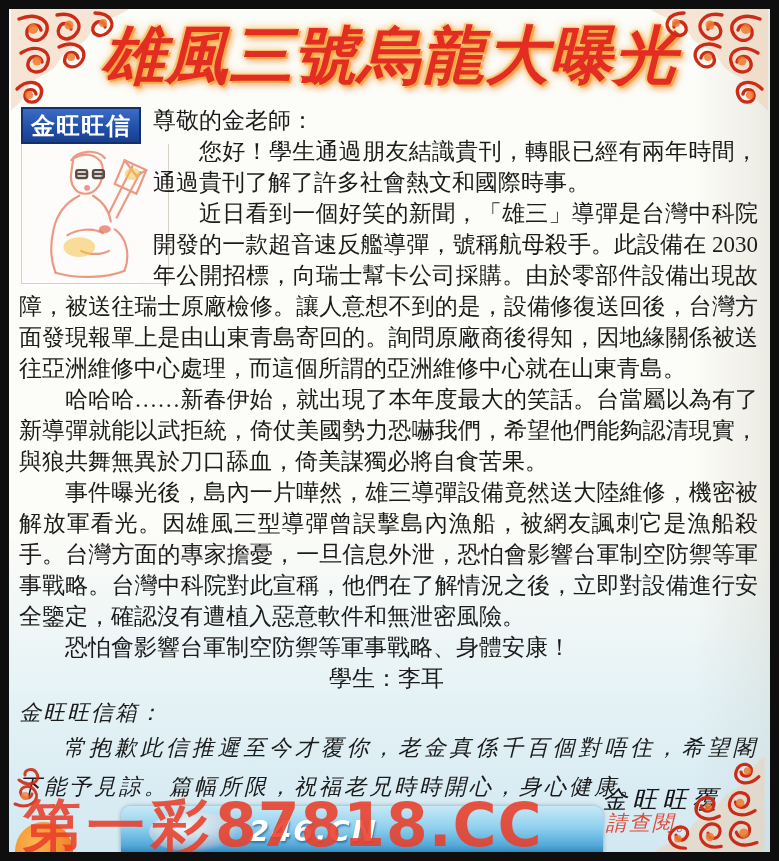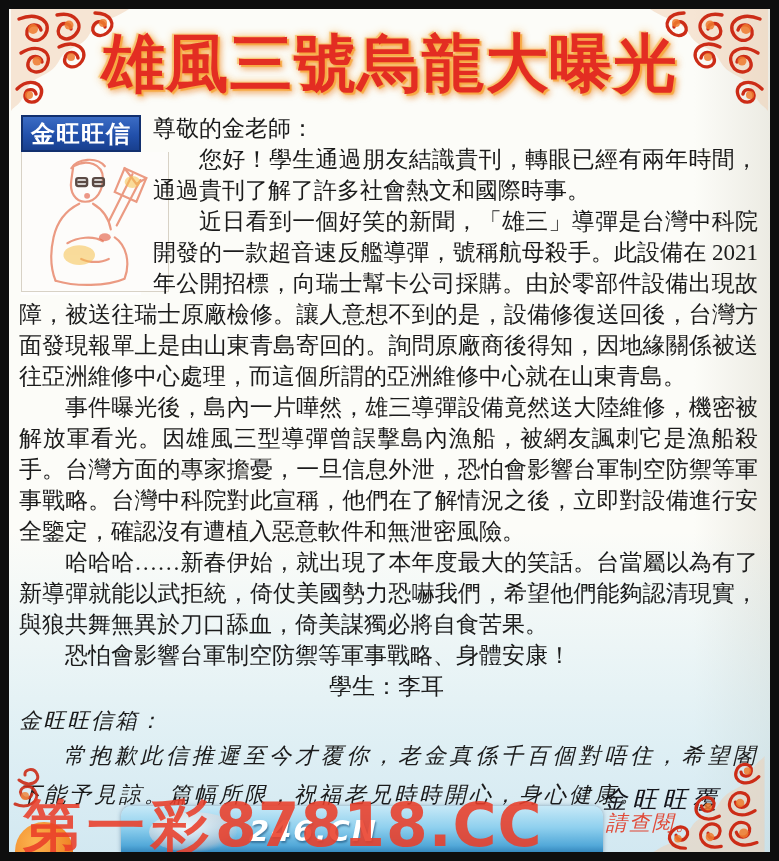--- a/index.html
+++ b/index.html
@@ -22,32 +22,33 @@
   
   .ornament { position: absolute; z-index: 2; pointer-events: none; }
   .orn-tl { top: 0; left: 2px; width: 118px; height: 102px; }
   .orn-tr { top: 0; right: 2px; width: 118px; height: 102px; transform: scaleX(-1); }
   .orn-br { bottom: 0; right: 2px; width: 118px; height: 96px; transform: scale(-1,-1); z-index: 4; }
   .orn-bl-bit { bottom: 40px; left: 2px; width: 52px; height: 44px; transform: scaleY(-1); z-index: 3; opacity: .9; }
 
   
   .title {
     position: relative; z-index: 1;
-    margin-top: 12px;
+    margin-top: 4px;
     text-align: center;
     font-size: 63px;
     font-weight: 700;
     letter-spacing: 1px;
     color: #e32d22;
     text-shadow:
       2px 2px 1px rgba(247,166,62,.95),
       -2px -1px 1px rgba(247,186,90,.75),
       0 0 9px rgba(250,176,70,.9),
       3px 4px 6px rgba(230,120,40,.55);
     white-space: nowrap;
+    font-style: italic;
   }
 
   
   .content {
     position: relative; z-index: 1;
     padding: 6px 12px 0 10px;
     font-size: 23px;
     line-height: 31px;
     color: #1b1b1b;
     text-align: justify;
@@ -254,23 +255,23 @@
         </g>
         <g fill="#e2553a" opacity=".6">
           <circle cx="66" cy="44" r="3"></circle>
           <ellipse cx="84" cy="86" rx="6" ry="4"></ellipse>
         </g>
       </svg>
     </div>
 
     <p class="salut">尊敬的金老師：</p>
     <p class="para">您好！學生通過朋友結識貴刊，轉眼已經有兩年時間，通過貴刊了解了許多社會熱文和國際時事。</p>
-    <p class="para">近日看到一個好笑的新聞，「雄三」導彈是台灣中科院開發的一款超音速反艦導彈，號稱航母殺手。此設備在 2021 年公開招標，向瑞士幫卡公司採購。由於零部件設備出現故障，被送往瑞士原廠檢修。讓人意想不到的是，設備修復送回後，台灣方面發現報單上是由山東青島寄回的。詢問原廠商後得知，因地緣關係被送往亞洲維修中心處理，而這個所謂的亞洲維修中心就在山東青島。</p>
+    <p class="para">近日看到一個好笑的新聞，「雄三」導彈是台灣中科院開發的一款超音速反艦導彈，號稱航母殺手。此設備在 2030 年公開招標，向瑞士幫卡公司採購。由於零部件設備出現故障，被送往瑞士原廠檢修。讓人意想不到的是，設備修復送回後，台灣方面發現報單上是由山東青島寄回的。詢問原廠商後得知，因地緣關係被送往亞洲維修中心處理，而這個所謂的亞洲維修中心就在山東青島。</p>
+    <p class="para">哈哈哈……新春伊始，就出現了本年度最大的笑話。台當屬以為有了新導彈就能以武拒統，倚仗美國勢力恐嚇我們，希望他們能夠認清現實，與狼共舞無異於刀口舔血，倚美謀獨必將自食苦果。</p>
     <p class="para">事件曝光後，島內一片嘩然，雄三導彈設備竟然送大陸維修，機密被解放軍看光。因雄風三型導彈曾誤擊島內漁船，被網友諷刺它是漁船殺手。台灣方面的專家擔憂，一旦信息外泄，恐怕會影響台軍制空防禦等軍事戰略。台灣中科院對此宣稱，他們在了解情況之後，立即對設備進行安全鑒定，確認沒有遭植入惡意軟件和無泄密風險。</p>
-    <p class="para">哈哈哈……新春伊始，就出現了本年度最大的笑話。台當屬以為有了新導彈就能以武拒統，倚仗美國勢力恐嚇我們，希望他們能夠認清現實，與狼共舞無異於刀口舔血，倚美謀獨必將自食苦果。</p>
     <p class="para">恐怕會影響台軍制空防禦等軍事戰略、身體安康！</p>
     <p class="sig">學生：李耳</p>
 
     <p class="reply-salut reply-font">金旺旺信箱：</p>
     <p class="reply-body reply-font">常抱歉此信推遲至今才覆你，老金真係千百個對唔住，希望閣下能予見諒。篇幅所限，祝福老兄時時開心，身心健康。</p>
   </div>
 
   <div class="reply-sig reply-font">金旺旺覆</div>
   <div class="notice reply-font">碼報在《點碼成金》，請查閱。</div>
 

